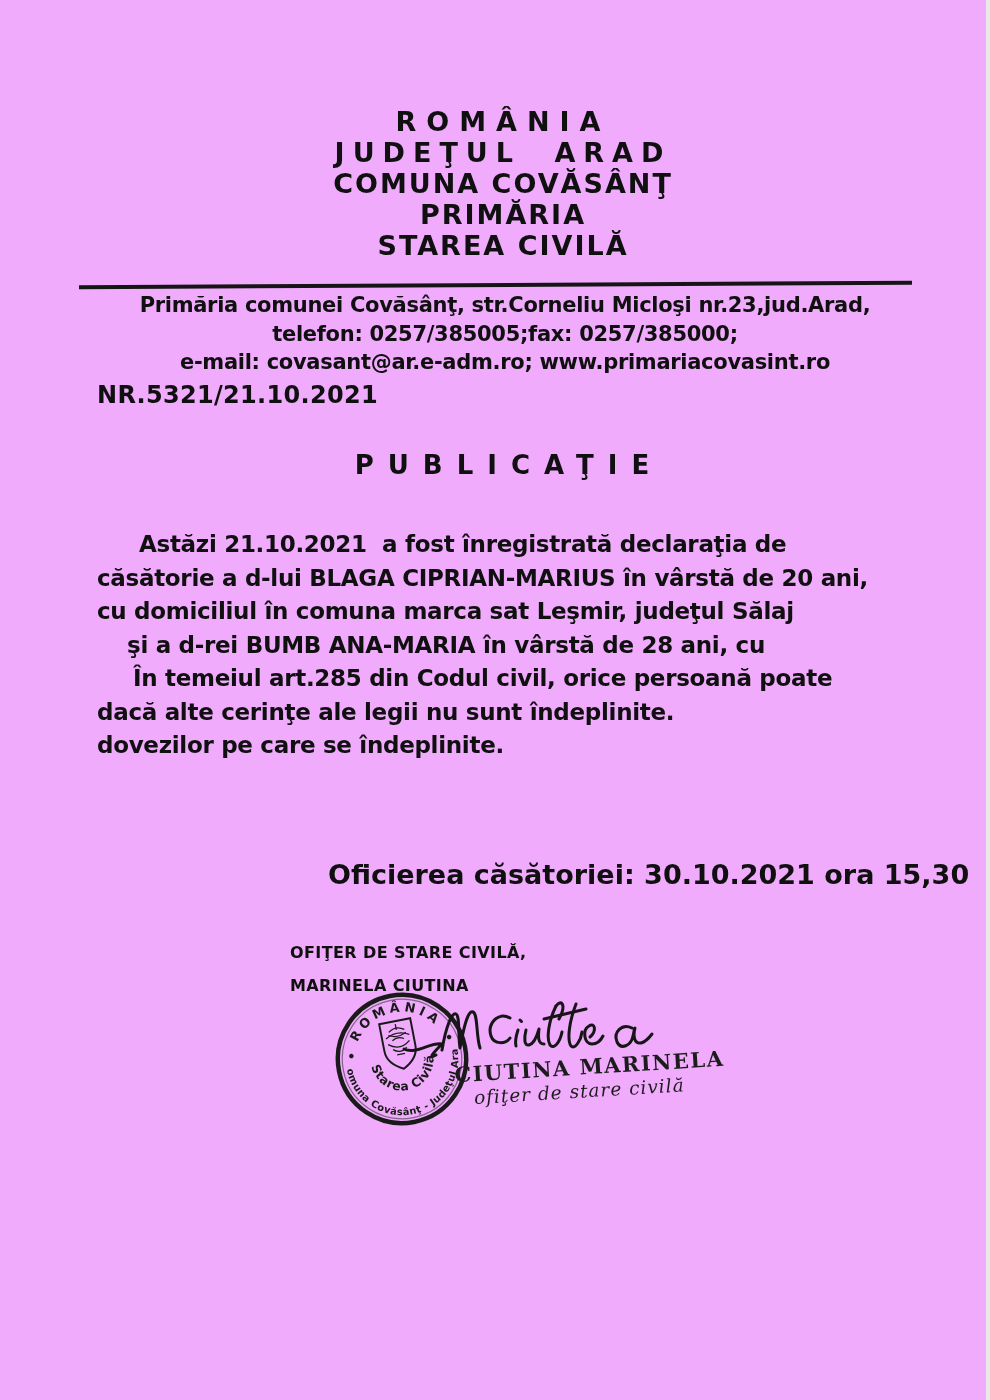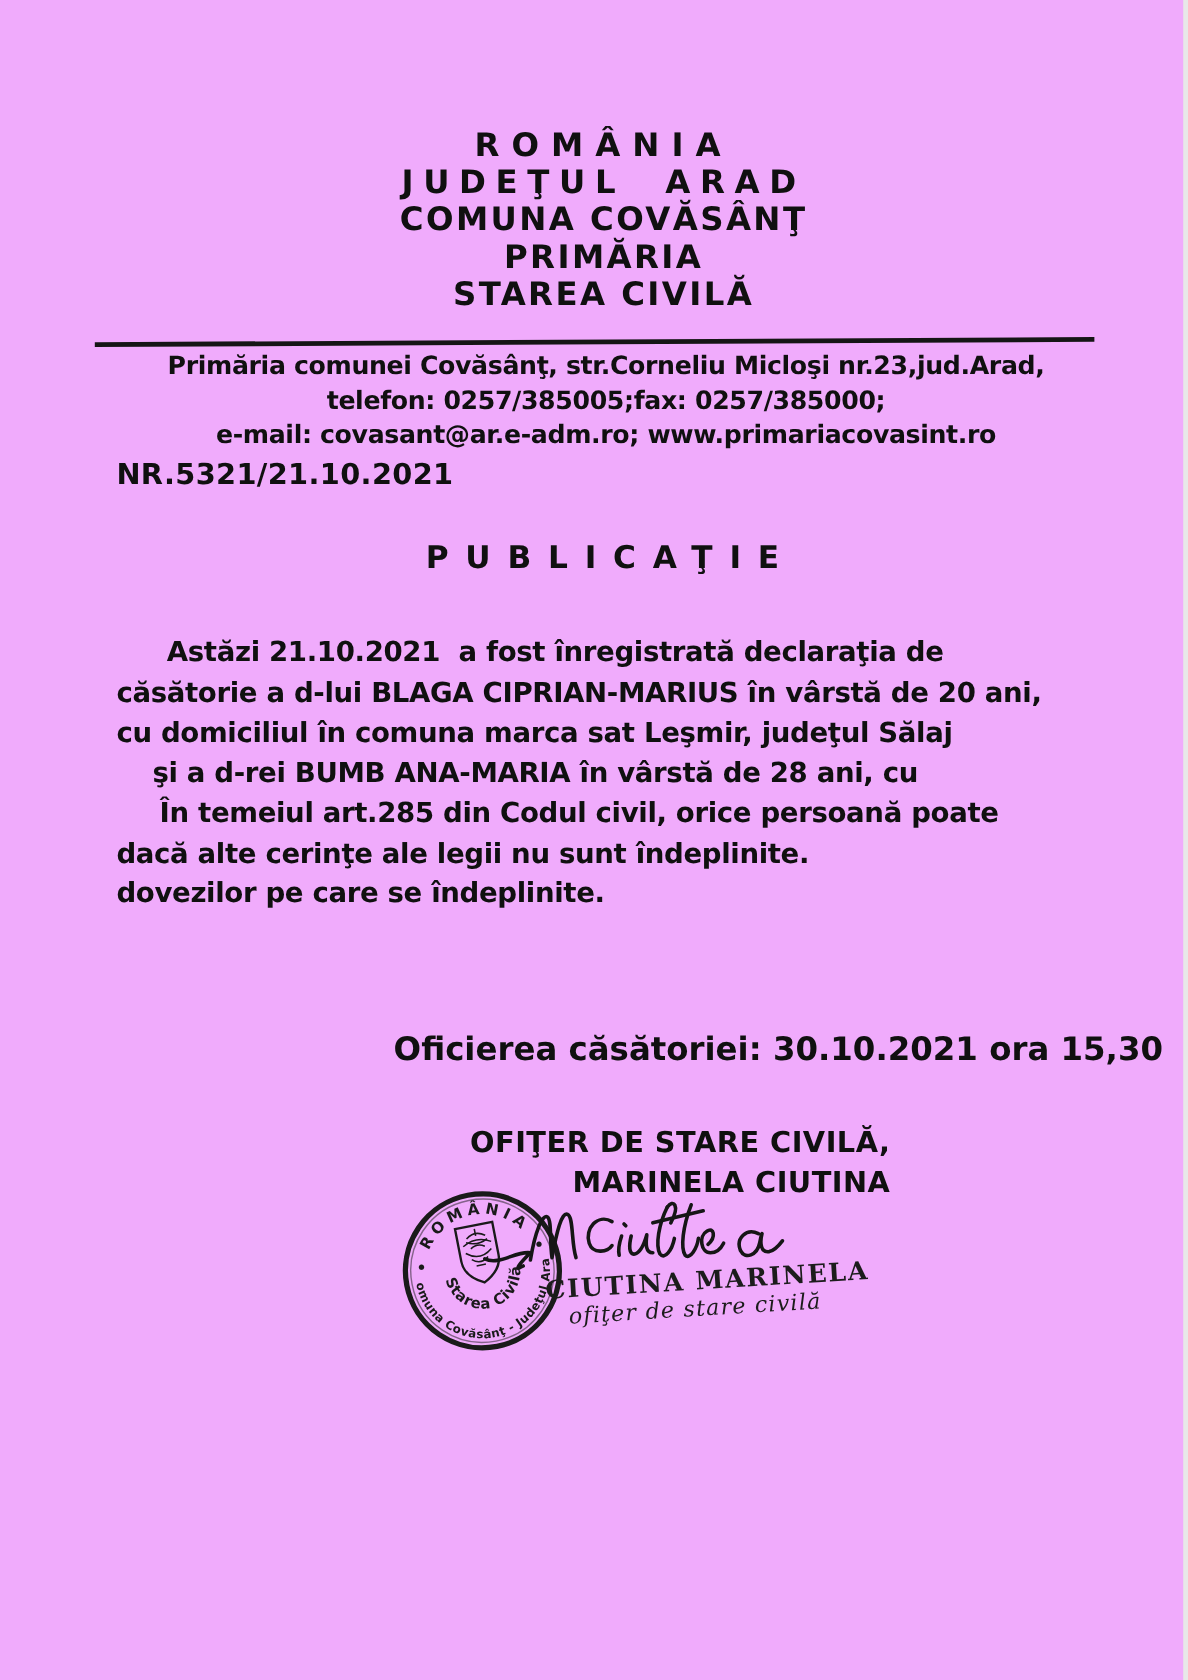--- a/index.html
+++ b/index.html
@@ -54,22 +54,22 @@
   .ind-30 { padding-left: 30px; }
   .ind-36 { padding-left: 36px; }
   .ind-46 { padding-left: 46px; }
   
   .ceremony {
     position: absolute; top: 831px; left: 328px;
     font-weight: bold; font-size: 27px; white-space: pre; margin-top: 28px;
   }
   
   .officer {
-    position: absolute; top: 936px; left: 302px; width: 440px;
-    text-align: right; font-weight: bold; font-size: 24px;
+    position: absolute; top: 936px; left: 290px; width: 440px;
+    text-align: left; font-weight: bold; font-size: 16px;
     letter-spacing: 0.4px;
   }
   .officer div { line-height: 33px; white-space: pre; }
   
   .round-stamp {
     position: absolute; left: 328px; top: 985px;
     width: 148px; height: 148px;
   }
   .signature-svg {
     position: absolute; left: 398px; top: 992px;

